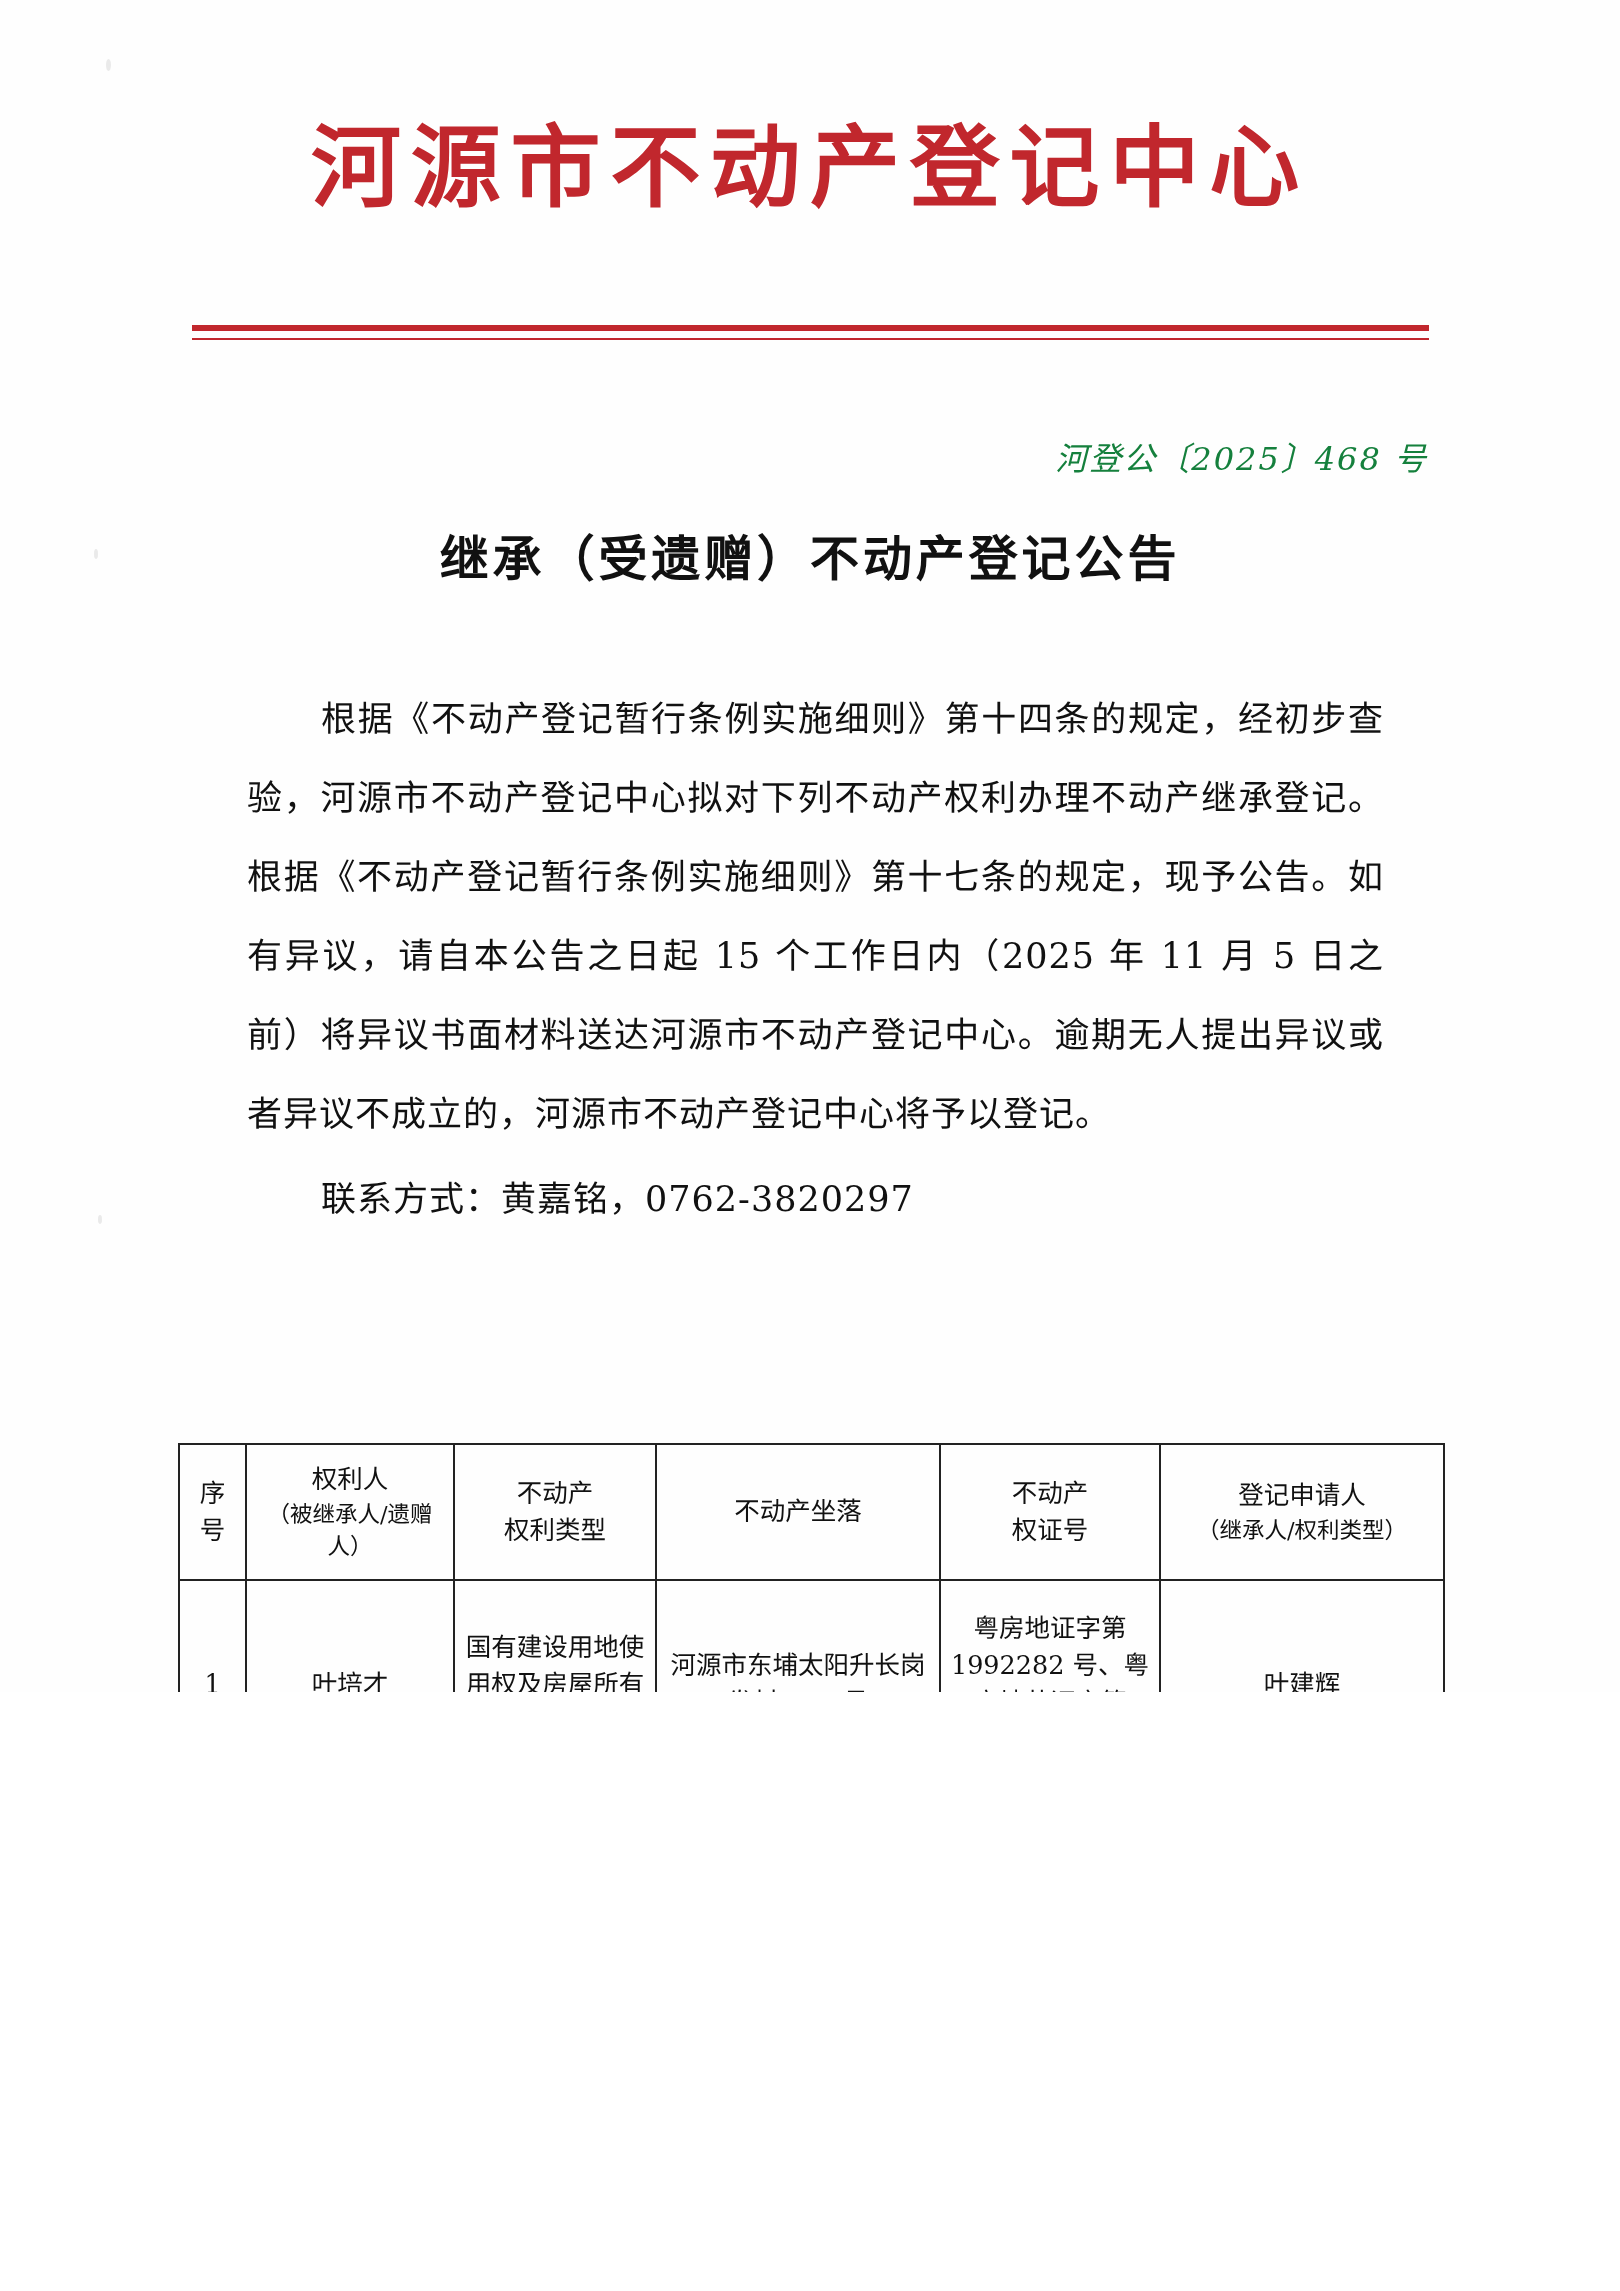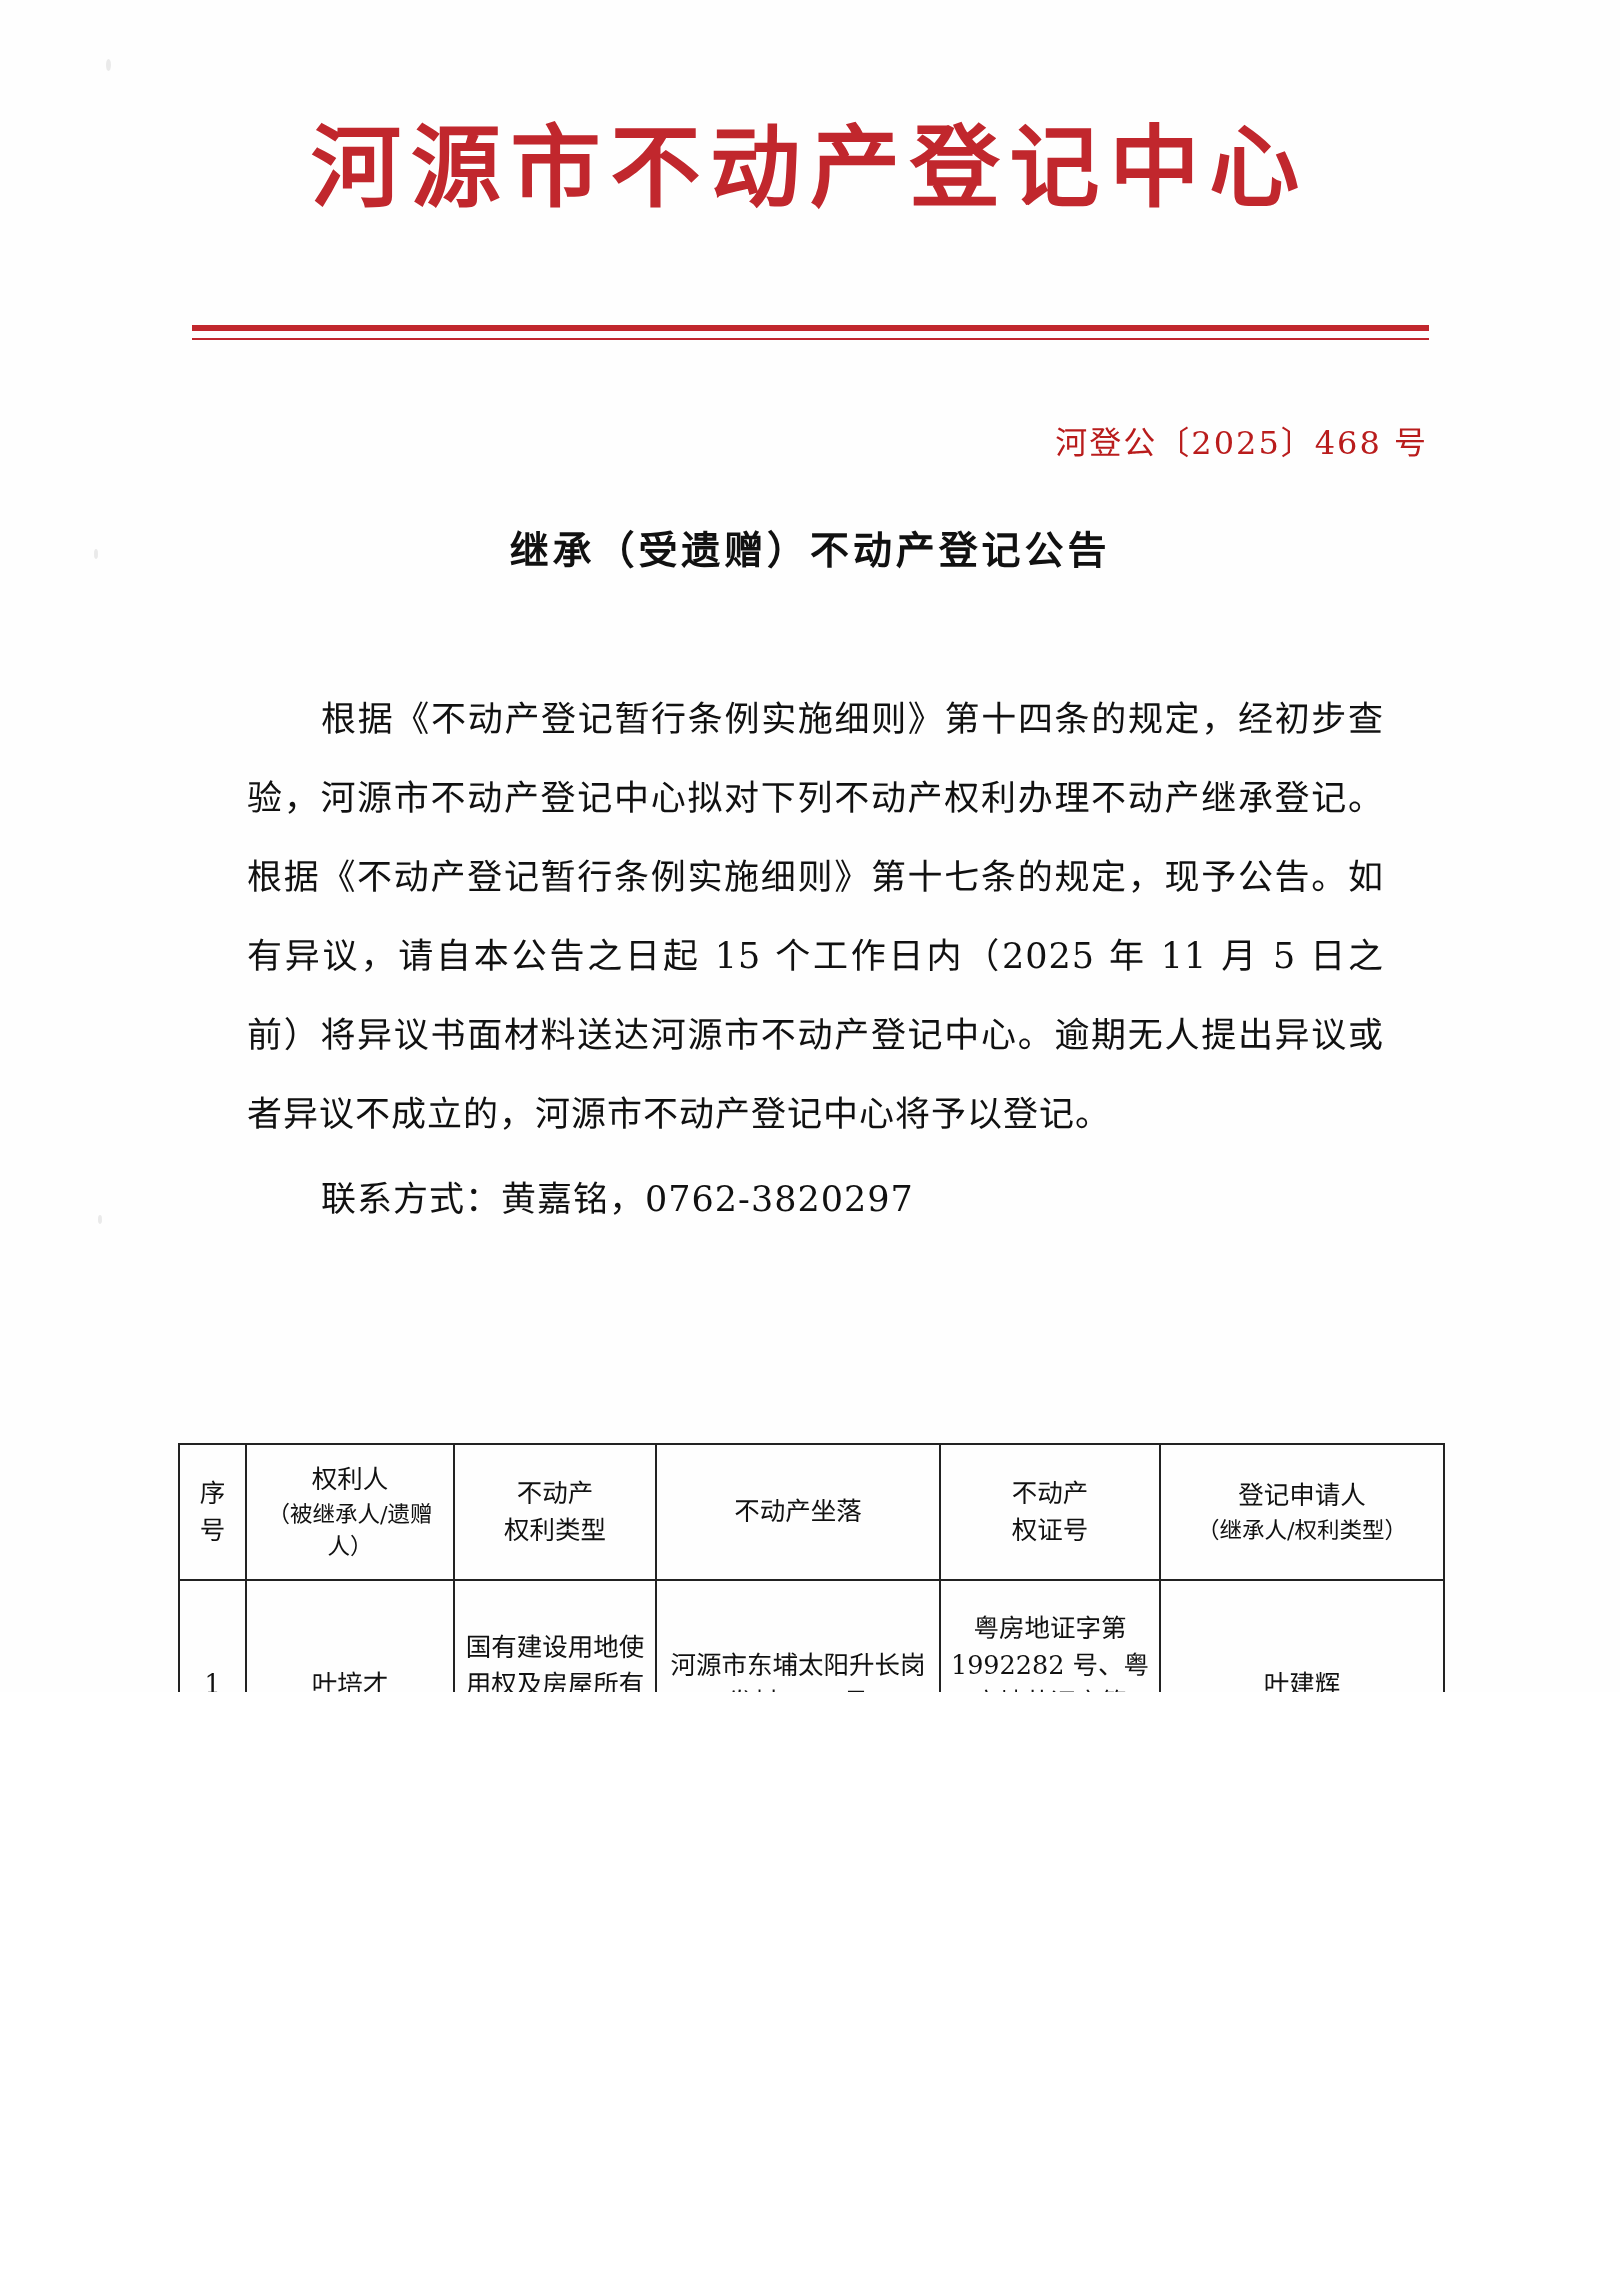--- a/index.html
+++ b/index.html
@@ -50,36 +50,37 @@
   }
   .rule-thin {
     margin-top: 6.9px;
     height: 2px;
     background: #c1272d;
   }
 
   
   .doc-number {
     position: absolute;
-    top: 417px;
+    top: 433px;
     right: 192px;
     font-size: 32px;
     letter-spacing: 2px;
-    color: #b91c1c;
+    color: #15803d;
+    font-style: italic;
   }
 
   
   .main-title {
     position: absolute;
     top: 519px;
     left: 0;
     width: 100%;
     text-align: center;
     font-weight: bold;
-    font-size: 39px;
+    font-size: 49px;
     letter-spacing: 3.9px;
     color: #111;
   }
 
   
   .body-block {
     position: absolute;
     top: 676px;
     left: 243px;
     width: 1145px;

